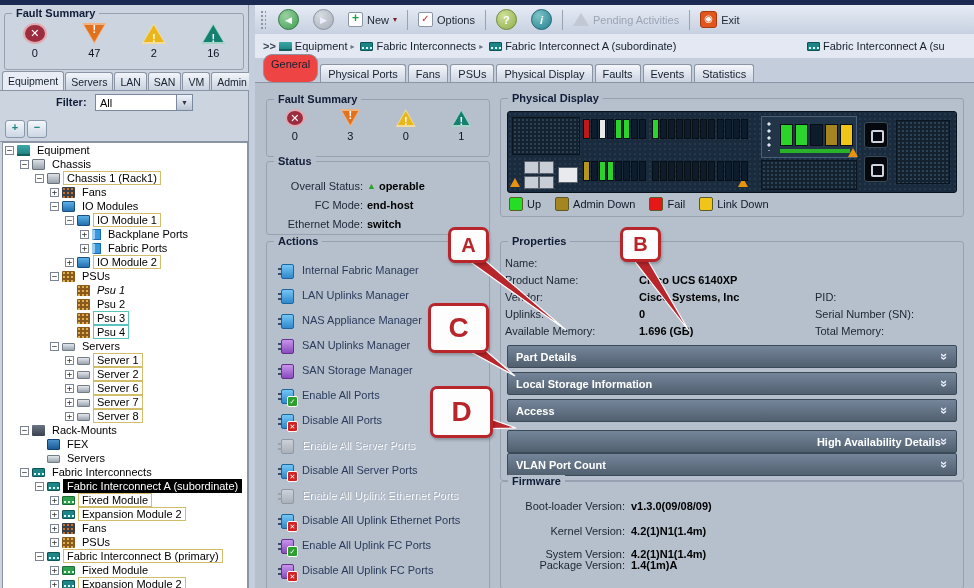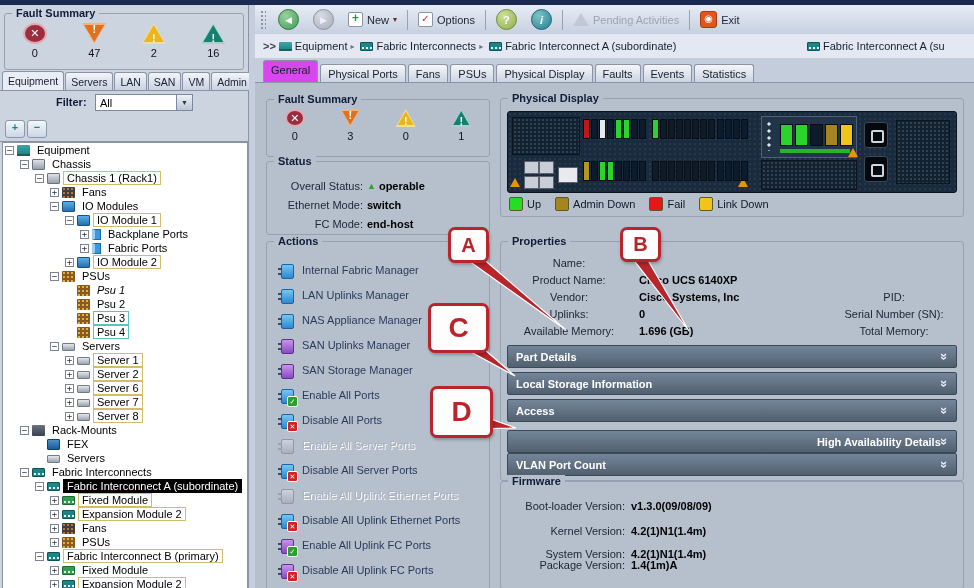--- a/index.html
+++ b/index.html
@@ -85,21 +85,21 @@
 
   #crumbbar{position:absolute;left:255px;top:34px;width:719px;height:24px;background:#e3e8f2;border-bottom:1px solid #aab2c0;display:flex;align-items:center;font-size:11px;color:#16202e;overflow:hidden;}
   .bc-ico{width:13px;height:9px;display:inline-block;margin:0 3px;flex:none;}
   .crumb{display:flex;align-items:center;white-space:nowrap;}
   .csep{color:#6a7484;font-size:8px;margin:0 3px;}
   #crumb-prefix{margin-left:8px;font-weight:bold;color:#3a4454;}
   #crumb-right{position:absolute;right:0;top:0;height:24px;display:flex;align-items:center;white-space:nowrap;overflow:hidden;width:170px;}
 
   #main-tabs{position:absolute;left:255px;top:58px;width:719px;height:24px;display:flex;align-items:flex-end;padding-left:8px;box-sizing:border-box;background:#c3cddb;}
   .mtab{font-size:11px;padding:3px 7px 2px;border:1px solid #8a94a4;border-bottom:none;border-radius:3px 3px 0 0;background:linear-gradient(#f4f6fa,#ccd4e2);margin-right:2px;color:#16202e;white-space:nowrap;}
-  .mtab.active{background:#d946ef;position:relative;z-index:2;padding-bottom:6px;}
+  .mtab.active{background:#ef4444;position:relative;z-index:2;padding-bottom:12px;border-radius:9px;}
 
   #content{position:absolute;left:255px;top:82px;width:719px;height:506px;background:#b6c0cc;border-top:1px solid #8a94a4;overflow:hidden;}
 
   
   #g-status .srow{display:flex;align-items:center;height:19px;font-size:11px;}
   #g-status .slab{width:96px;text-align:right;color:#20293a;flex:none;margin-right:4px;}
   #g-status .sval{font-weight:bold;color:#000;}
   .uparrow{color:#2ba32b;font-size:9px;margin-right:3px;}
 
   
@@ -130,21 +130,21 @@
   .mstrip{position:absolute;left:18px;top:32px;width:70px;height:4px;background:#29b329;}
   .psock{position:absolute;width:22px;height:24px;background:#05090e;border:1px solid #3c4a58;border-radius:3px;}
   .psock::after{content:"";position:absolute;left:6px;top:7px;width:9px;height:9px;border:2px solid #cfd5dc;border-radius:2px;}
   .warnt{position:absolute;width:0;height:0;border-left:5px solid transparent;border-right:5px solid transparent;border-bottom:9px solid #e8930f;}
   #legend{position:absolute;left:8px;top:98px;display:flex;align-items:center;gap:14px;font-size:11px;color:#101828;}
   .lgitem{display:flex;align-items:center;gap:4px;}
   .lgsw{width:12px;height:12px;border:1px solid #5a5a2a;border-radius:2px;}
 
   
   .prow{display:grid;grid-template-columns:128px 170px 158px 1fr;column-gap:6px;height:17px;font-size:11px;align-items:center;}
-  .plab{text-align:center;color:#1c2433;white-space:nowrap;}
+  .plab{text-align:left;color:#1c2433;white-space:nowrap;}
   .pval{font-weight:bold;color:#000;white-space:nowrap;}
   #prows{position:absolute;left:4px;top:12px;right:4px;}
   .abar{position:absolute;left:6px;width:450px;height:23px;box-sizing:border-box;background:linear-gradient(#75859a,#51606f);border:1px solid #3c4a58;border-radius:2px;color:#fff;font-weight:bold;font-size:11px;display:flex;align-items:center;justify-content:space-between;padding:0 8px;}
   .chev{transform:rotate(90deg);font-size:13px;font-weight:bold;color:#eef;}
 
   
   .frow{position:absolute;left:6px;display:grid;grid-template-columns:118px auto;column-gap:6px;font-size:11px;align-items:center;}
   .flab{text-align:right;color:#1c2433;white-space:nowrap;}
   .fval{font-weight:bold;color:#000;white-space:nowrap;}
 
@@ -481,26 +481,26 @@
 
     <div class="grp" id="g-status" style="left:11px;top:78px;width:222px;height:72px;">
       <span class="cap">Status</span>
       <div id="status-rows" style="padding-top:14px;">
           <div class="srow">
             <span class="slab">Overall Status:</span>
             <span class="uparrow">▲</span>
             <span class="sval">operable</span>
           </div>
           <div class="srow">
+            <span class="slab">FC Mode:</span>
+            <span class="sval">end-host</span>
+          </div>
+          <div class="srow">
             <span class="slab">Ethernet Mode:</span>
             <span class="sval">switch</span>
-          </div>
-          <div class="srow">
-            <span class="slab">FC Mode:</span>
-            <span class="sval">end-host</span>
           </div>
         </div>
     </div>
 
     <div class="grp" id="g-actions" style="left:11px;top:158px;width:222px;height:352px;">
       <span class="cap">Actions</span>
       <div id="action-list" style="padding-top:22px;">
           <div class="act">
             <span class="plug blue"></span>
             <span class="albl">Internal Fabric Manager</span>

